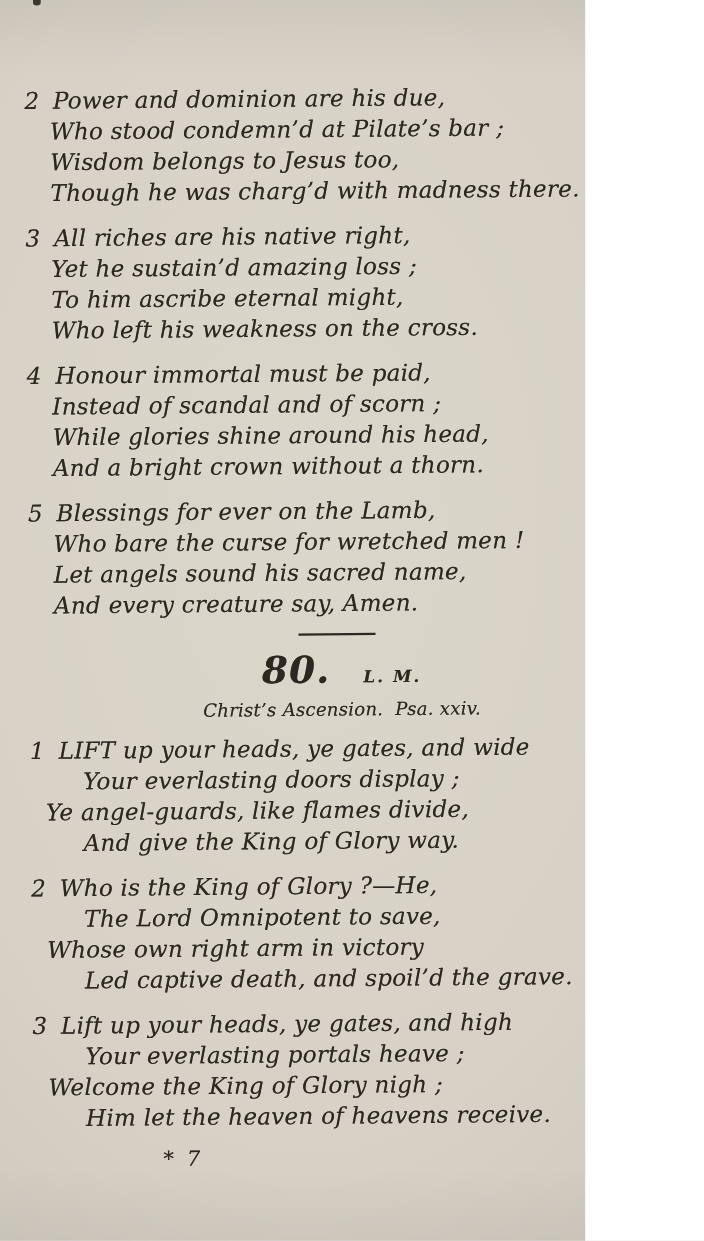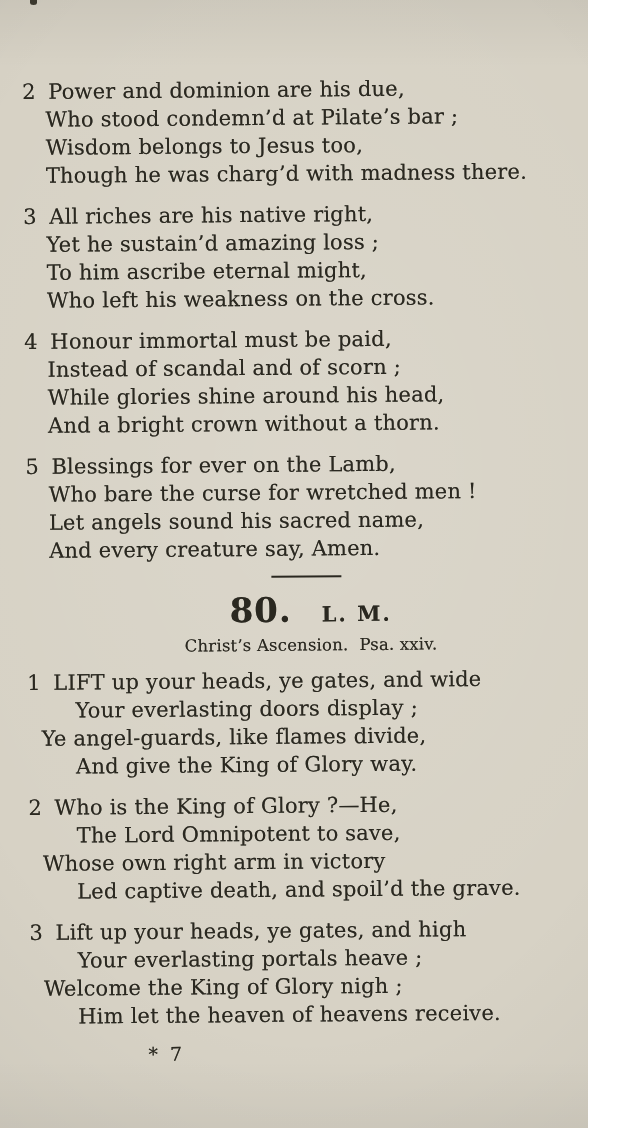--- a/index.html
+++ b/index.html
@@ -7,28 +7,29 @@
     --ink: #2a2820;
   }
   * { box-sizing: border-box; }
   html, body { margin: 0; padding: 0; }
   body {
     width: 640px;
     font-family: "DejaVu Serif", "Liberation Serif", serif;
   }
   .page {
     position: relative;
-    width: 588px;
+    width: 532px;
     height: 1128px;
     overflow: hidden;
     background:
       radial-gradient(ellipse 120% 90% at 52% 42%, rgba(255,255,255,0.10), rgba(0,0,0,0.0) 55%, rgba(0,0,0,0.07) 100%),
       linear-gradient(180deg, rgba(0,0,0,0.05) 0%, rgba(0,0,0,0.0) 6%, rgba(0,0,0,0.0) 94%, rgba(0,0,0,0.04) 100%),
       var(--bg);
     color: var(--ink);
+    font-style: italic;
   }
   .content {
     position: absolute;
     left: 22px;
     top: 78px;
     width: 596px;
     transform: rotate(-0.5deg);
     transform-origin: 0 0;
     text-shadow: 0 0 0.6px rgba(42,40,32,0.55);
     letter-spacing: 0.2px;
@@ -60,21 +61,21 @@
     margin: 4px 0 6px 0;
     transform: translateX(-14px);
   }
   .hymn-number {
     font-size: 34px;
     font-weight: bold;
     letter-spacing: 1px;
     vertical-align: baseline;
   }
   .hymn-meter {
-    font-size: 21px;
+    font-size: 15px;
     letter-spacing: 2px;
     margin-left: 30px;
     font-weight: bold;
   }
   .hymn-note {
     text-align: center;
     font-size: 16.5px;
     white-space: pre;
     margin-bottom: 12px;
     transform: translateX(-14px);

